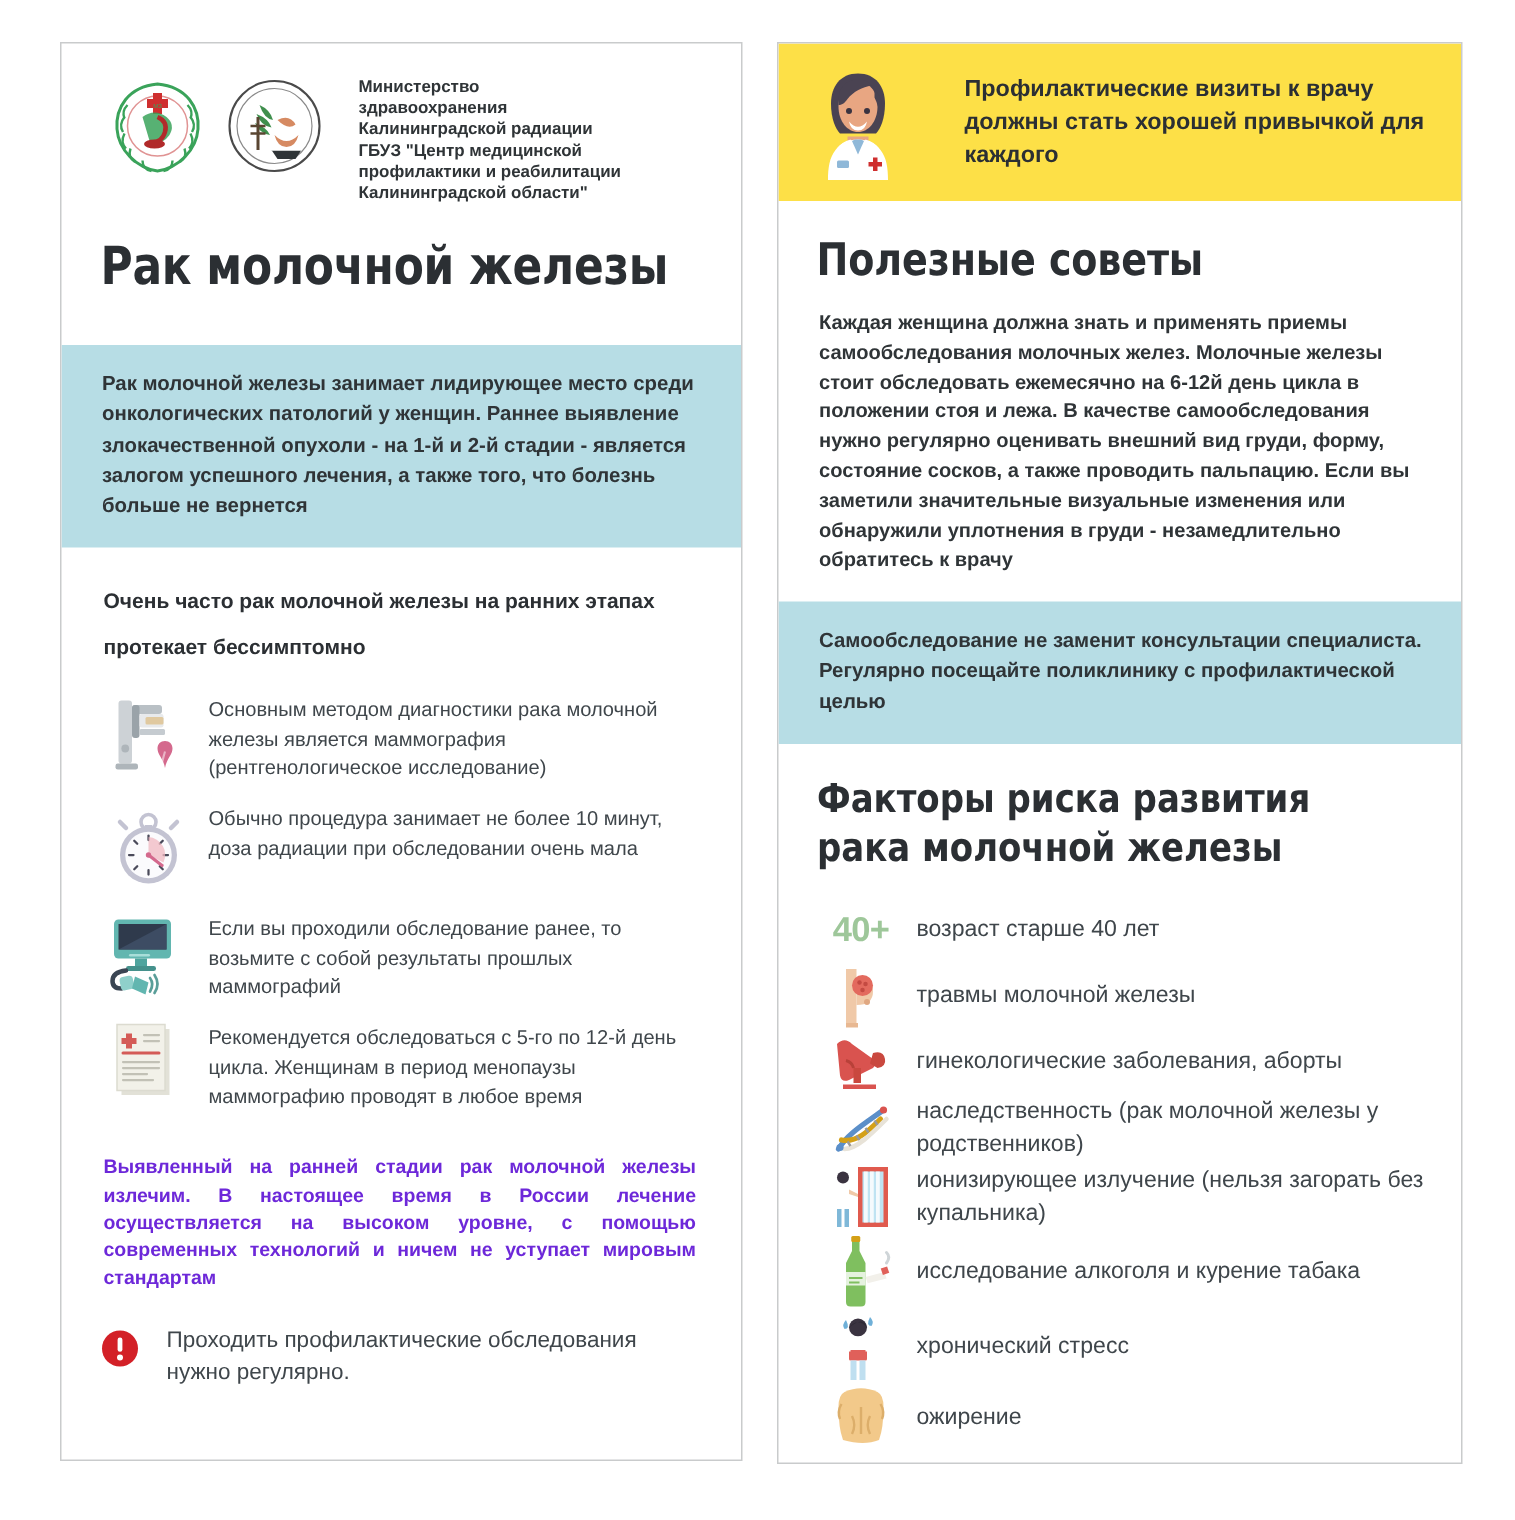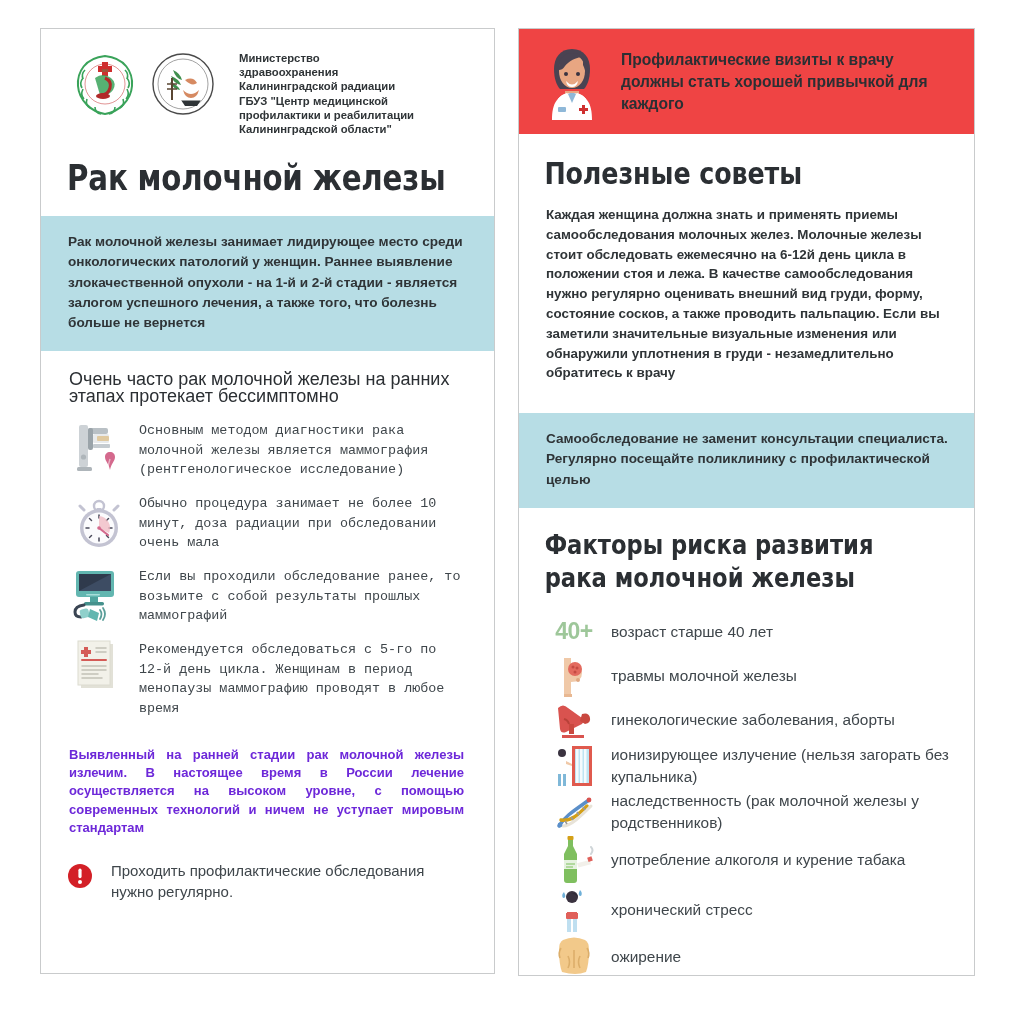--- a/index.html
+++ b/index.html
@@ -35,54 +35,54 @@
     font-family:"DejaVu Sans Condensed","Liberation Sans Narrow","Liberation Sans",sans-serif;
     font-size:35px;font-weight:bold;color:#2b2f33;
     letter-spacing:-0.2px;
     padding:22px 0 0 28px;
     transform:scaleX(0.93);transform-origin:left center;
     white-space:nowrap;
   }
 
   .blue-box{
     background:#b7dde5;
-    margin-top:18px;
+    margin-top:32px;
     padding:16px 26px 18px 27px;
     font-size:13.6px;line-height:20.2px;font-weight:bold;color:#2f3437;
   }
-  #right-card .blue-box{margin-top:12px;}
+  #right-card .blue-box{margin-top:0;}
 
   .sub-head{
     padding:20px 30px 0 28px;
-    font-size:18px;line-height:17px;font-weight:normal;color:#2b2f33;
-  }
-
-  .info-list{padding:14px 26px 0 26px;font-family:Liberation Mono, monospace;}
+    font-size:14px;line-height:31px;font-weight:bold;color:#2b2f33;
+  }
+
+  .info-list{padding:14px 26px 0 26px;}
   .info-item{display:flex;align-items:flex-start;margin-bottom:11px;}
   .info-icon{flex:0 0 64px;height:62px;display:flex;align-items:flex-start;justify-content:center;}
   .info-text{
     flex:1;font-size:13.4px;line-height:19.6px;color:#3f464b;
     padding-top:2px;padding-left:8px;
   }
 
   .bold-note{
     padding:16px 30px 0 28px;
     font-size:13px;line-height:18.4px;font-weight:bold;color:#6d28d9;
     text-align:justify;
   }
 
   .warn-list{padding:22px 28px 0 26px;}
   .warn-item{display:flex;align-items:flex-start;margin-bottom:6px;}
   .warn-icon{flex:0 0 44px;padding-top:3px;}
   .warn-text{flex:1;font-size:15px;line-height:21px;color:#3f464b;}
 
   
   .doc-head{
-    background:#ef4444;display:flex;align-items:center;
-    padding:14px 18px 14px 20px;min-height:77px;
+    background:#fde047;display:flex;align-items:center;
+    padding:14px 18px 14px 20px;min-height:77px;gap:22px;
   }
   .doc-avatar{flex:0 0 66px;height:77px;}
   .doc-head-text{
     margin-left:16px;font-size:15.6px;line-height:22px;
     font-weight:bold;color:#2b2f33;
   }
 
   .big-head{
     font-family:"DejaVu Sans Condensed","Liberation Sans Narrow","Liberation Sans",sans-serif;
     font-size:30px;font-weight:bold;color:#2b2f33;
@@ -355,69 +355,69 @@
             <rect x="17" y="26" width="5" height="10" fill="#c9483f"></rect>
             <path d="M10 37h22v3H10z" fill="#d9534f"></path>
             <path d="M12 21 q4 1 5 5" stroke="#b84139" stroke-width="2" fill="none"></path>
           </svg>
         </span>
         <span class="risk-text">гинекологические заболевания, аборты</span>
       </div>
 
       <div class="risk-item">
         <span class="risk-icon">
-          <svg width="44" height="48" viewBox="0 0 44 48" aria-hidden="true">
-            <rect x="20" y="4" width="20" height="40" fill="#e05a4e"></rect>
-            <rect x="23" y="7" width="14" height="34" fill="#bfe3f2"></rect>
-            <g fill="#ffffff" opacity=".85">
-              <rect x="24" y="7" width="2.5" height="34"></rect>
-                <rect x="28" y="7" width="2.5" height="34"></rect>
-              <rect x="32" y="7" width="2.5" height="34"></rect>
-            </g>
-            <circle cx="10" cy="11" r="4" fill="#3a3340"></circle>
-            <path d="M6 16h8v16H6z" fill="#ffffff"></path>
-            <path d="M6 32h3v12H6zM11 32h3v12h-3z" fill="#7fb8d8"></path>
-            <path d="M14 19l6 3v2l-6-2z" fill="#f0c9a8"></path>
-          </svg>
-        </span>
-        <span class="risk-text">ионизирующее излучение (нельзя загорать без купальника)</span>
-      </div>
-
-      <div class="risk-item">
-        <span class="risk-icon">
           <svg width="46" height="44" viewBox="0 0 46 44" aria-hidden="true">
             <path d="M8 36 C14 26 24 20 38 10" stroke="#5b8fc9" stroke-width="3.5" fill="none" stroke-linecap="round"></path>
             <path d="M10 30 C20 32 28 24 36 16" stroke="#d4a017" stroke-width="3.5" fill="none" stroke-linecap="round"></path>
             <path d="M12 36 C20 36 30 26 40 16" stroke="#e8e3d8" stroke-width="3" fill="none" stroke-linecap="round"></path>
             <g stroke="#9a9a9a" stroke-width="1.6">
               <path d="M14 31l2 3"></path>
                 <path d="M20 27l2 3"></path>
                 <path d="M26 22l2 3"></path>
                 <path d="M32 17l2 3"></path>
             </g>
             <circle cx="38" cy="10" r="2.4" fill="#d9534f"></circle>
             <circle cx="9" cy="35" r="2.4" fill="#5b8fc9"></circle>
           </svg>
         </span>
         <span class="risk-text">наследственность (рак молочной железы у родственников)</span>
       </div>
 
       <div class="risk-item">
         <span class="risk-icon">
+          <svg width="44" height="48" viewBox="0 0 44 48" aria-hidden="true">
+            <rect x="20" y="4" width="20" height="40" fill="#e05a4e"></rect>
+            <rect x="23" y="7" width="14" height="34" fill="#bfe3f2"></rect>
+            <g fill="#ffffff" opacity=".85">
+              <rect x="24" y="7" width="2.5" height="34"></rect>
+                <rect x="28" y="7" width="2.5" height="34"></rect>
+              <rect x="32" y="7" width="2.5" height="34"></rect>
+            </g>
+            <circle cx="10" cy="11" r="4" fill="#3a3340"></circle>
+            <path d="M6 16h8v16H6z" fill="#ffffff"></path>
+            <path d="M6 32h3v12H6zM11 32h3v12h-3z" fill="#7fb8d8"></path>
+            <path d="M14 19l6 3v2l-6-2z" fill="#f0c9a8"></path>
+          </svg>
+        </span>
+        <span class="risk-text">ионизирующее излучение (нельзя загорать без купальника)</span>
+      </div>
+
+      <div class="risk-item">
+        <span class="risk-icon">
           <svg width="40" height="52" viewBox="0 0 40 52" aria-hidden="true">
             <path d="M14 4h5v8l4 8v26q0 3 -3 3h-7q-3 0 -3 -3V20l4 -8z" fill="#7fbf5f"></path>
             <rect x="13.5" y="2" width="6" height="4" rx="1" fill="#d4a017"></rect>
             <rect x="10" y="26" width="13" height="9" fill="#ffffff" opacity=".8"></rect>
             <path d="M12 30h9M12 33h7" stroke="#7fbf5f" stroke-width="1.2"></path>
             <path d="M23 30 l12 -5 2 4 -12 5z" fill="#f2f0ea" transform="rotate(8 28 30)"></path>
             <path d="M33 24 l4 -2 2 4 -4 2z" fill="#e0605a" transform="rotate(8 35 25)"></path>
             <path d="M37 20 q3 -4 0 -7" stroke="#cfd5d8" stroke-width="2" fill="none" stroke-linecap="round"></path>
           </svg>
         </span>
-        <span class="risk-text">употребление алкоголя и курение табака</span>
+        <span class="risk-text">исследование алкоголя и курение табака</span>
       </div>
 
       <div class="risk-item">
         <span class="risk-icon">
           <svg width="40" height="48" viewBox="0 0 40 48" aria-hidden="true">
             <circle cx="18" cy="11" r="6" fill="#3a3340"></circle>
             <path d="M12 11q6-7 12 0 -2 -8 -12 0z" fill="#2f2a36"></path>
             <path d="M26 4 q3 3 1 6 q-4 0 -1 -6z" fill="#6fb0d8"></path>
             <path d="M10 6 q-3 3 -1 6 q4 0 1 -6z" fill="#6fb0d8"></path>
             <rect x="13" y="17" width="10" height="10" fill="#ffffff"></rect>

